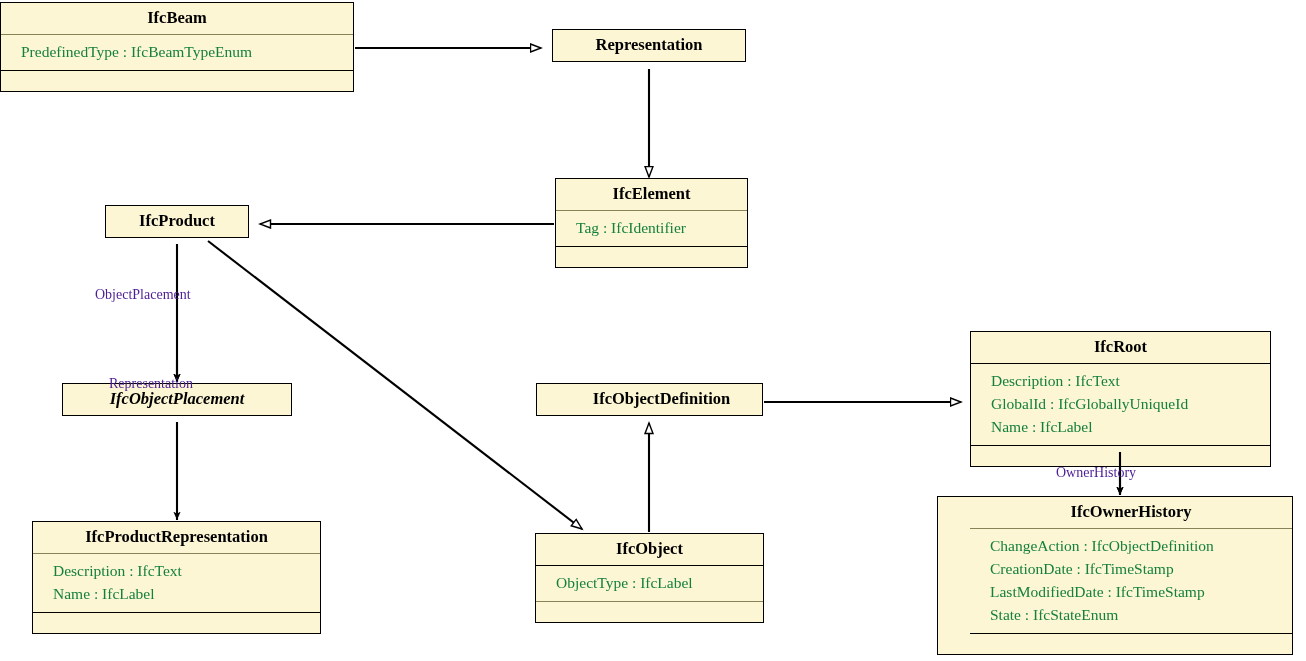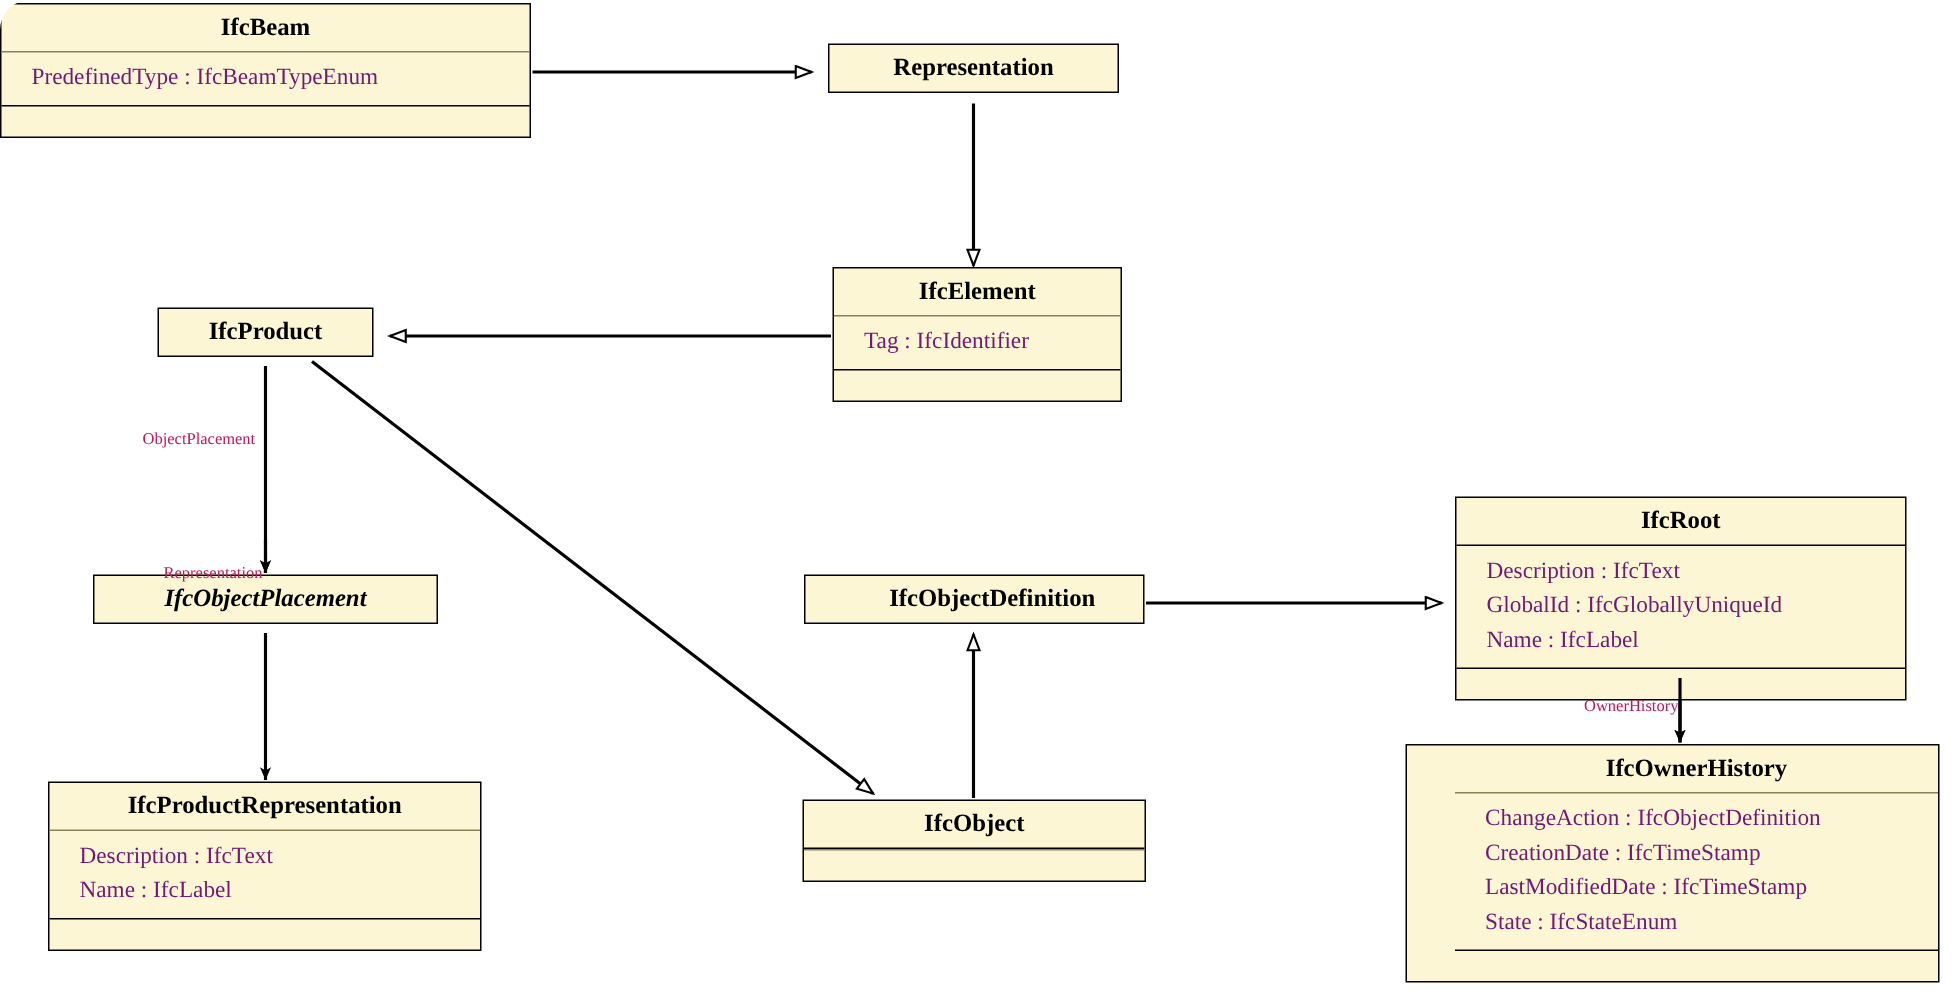--- a/index.html
+++ b/index.html
@@ -7,21 +7,20 @@
     padding: 0;
     background: #ffffff;
   }
   #canvas {
     position: relative;
     width: 1306px;
     height: 661px;
     background: #ffffff;
     font-family: "Liberation Serif", "DejaVu Serif", serif;
     overflow: hidden;
-    border-radius: 20px;
   }
   
   #edges-under, #edges-over {
     position: absolute;
     left: 0;
     top: 0;
     width: 1306px;
     height: 661px;
     pointer-events: none;
   }
@@ -48,32 +47,32 @@
   .uml-sep {
     height: 1.6px;
     background: #8a8257;
     width: 100%;
   }
   .uml-sep.dark { background: #000000; height: 1.3px; }
   .uml-attrs {
     padding: 6px 6px 6px 20px;
     font-size: 15.5px;
     line-height: 1.48;
-    color: #701a75;
+    color: #15803d;
   }
   .uml-attr { white-space: nowrap; }
   .uml-ops {
     height: 20px;
   }
 
   
   .edge-label {
     position: absolute;
-    font-size: 11px;
-    color: #be185d;
+    font-size: 14px;
+    color: #4c1d95;
     white-space: nowrap;
     z-index: 6;
     line-height: 1;
     text-align: right;
   }
 </style>
 </head>
 <body>
 
 <div id="canvas">
@@ -168,20 +167,23 @@
     <div class="uml-ops"></div>
   </div>
 
   <div class="uml-class" style="left:536px; top:383px; width:227px;padding-left:24px;">
     <div class="uml-title">IfcObjectDefinition</div>
   </div>
 
   <div class="uml-class" style="left:535px; top:533px; width:229px;font-family:Liberation Serif, serif;">
     <div class="uml-title">IfcObject</div>
     <div class="uml-sep dark"></div>
+    <div class="uml-attrs">
+      <div class="uml-attr">ObjectType : IfcLabel</div>
+    </div>
     <div class="uml-sep"></div>
     <div class="uml-ops"></div>
   </div>
 
   <div class="uml-class" style="left:970px; top:331px; width:301px;">
     <div class="uml-title">IfcRoot</div>
     <div class="uml-sep dark"></div>
     <div class="uml-attrs">
       <div class="uml-attr">Description : IfcText</div>
       <div class="uml-attr">GlobalId : IfcGloballyUniqueId</div>

